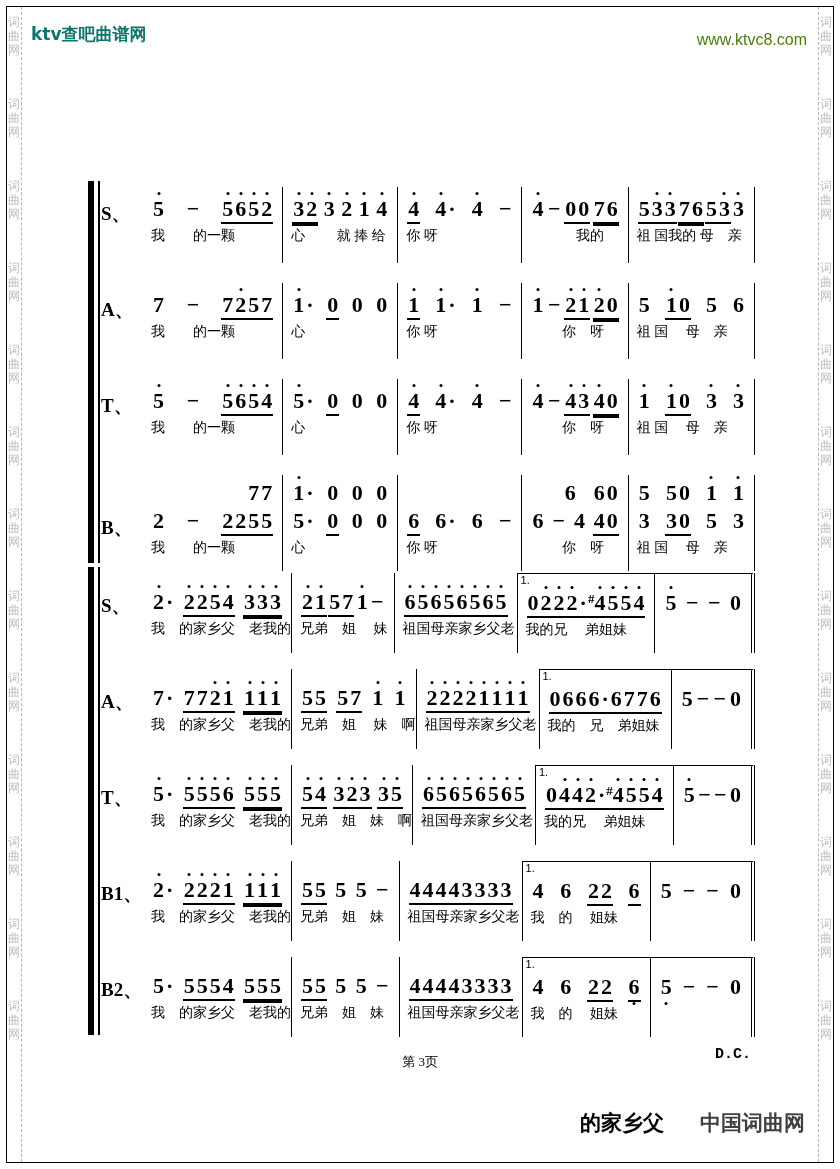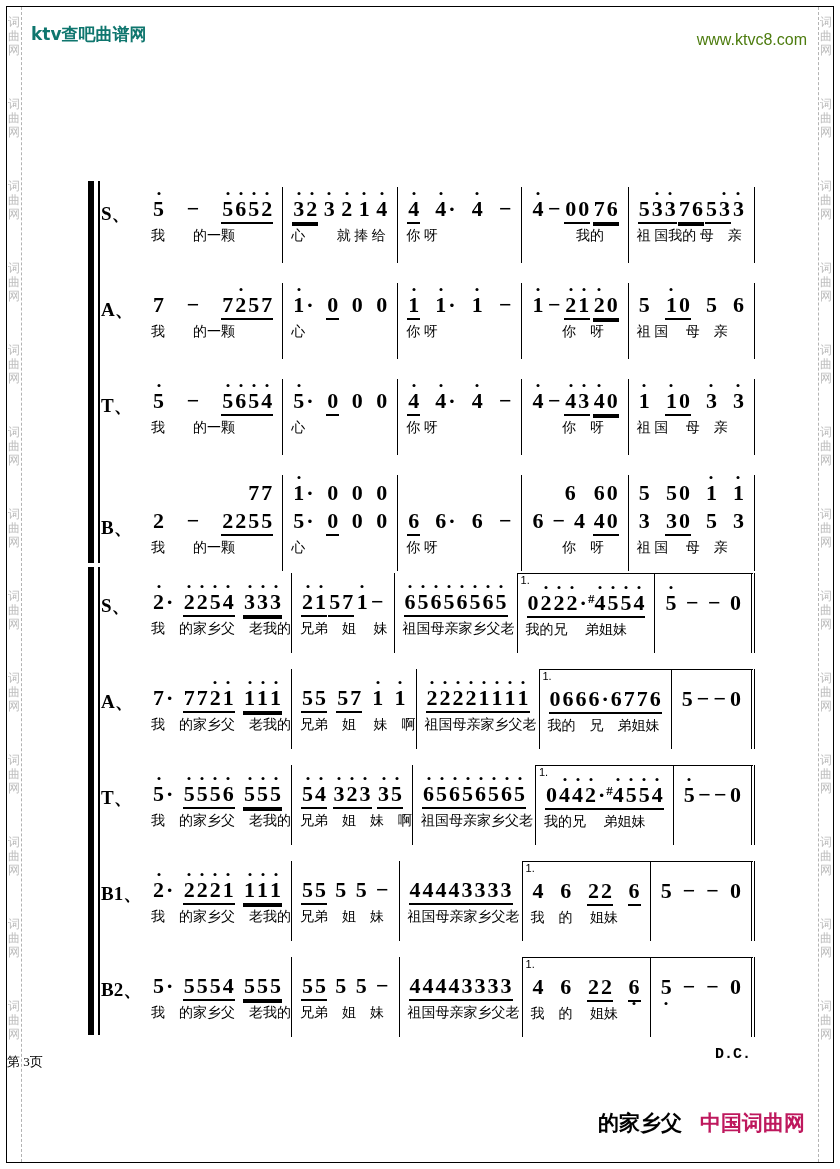--- a/index.html
+++ b/index.html
@@ -58,24 +58,24 @@
   .n.up::before{content:"";position:absolute;top:-5px;left:50%;transform:translateX(-50%);
                 width:3px;height:3px;border-radius:50%;background:#000;}
   .n.dn::before{content:"";position:absolute;bottom:-6px;left:50%;transform:translateX(-50%);
                 width:3px;height:3px;border-radius:50%;background:#000;}
   .sharp{font:bold 13px "Liberation Serif",serif;position:relative;top:-7px;margin-right:-1px;}
   .lyric{font:14px "Liberation Serif",serif;white-space:pre;margin-top:3px;padding-left:8px;min-height:18px;}
   .volta{position:absolute;top:0;left:3px;font:11px "Liberation Sans",sans-serif;}
   .dc{position:absolute;right:0;bottom:-26px;font:bold 15px "Liberation Mono",monospace;margin-top:32px;}
 
   
-  .page-number{position:absolute;left:0;right:0;top:1046px;text-align:left;
+  .page-number{position:absolute;left:0;right:0;top:1046px;text-align:center;
                font:13px "Liberation Serif",serif;}
   .credits{position:absolute;right:28px;top:1102px;font:bold 21px "DejaVu Sans",sans-serif;}
-  .credit-site{color:#be185d;margin-left:18px;cursor:pointer;}
+  .credit-site{color:#404040;margin-left:36px;cursor:pointer;}
 </style>
 </head>
 <body>
 
 <div class="sheet">
   <div class="page">
     <div class="mstrip mleft" id="mleft">
         <div class="mgroup">
           <span>词</span>
           <span>曲</span>

